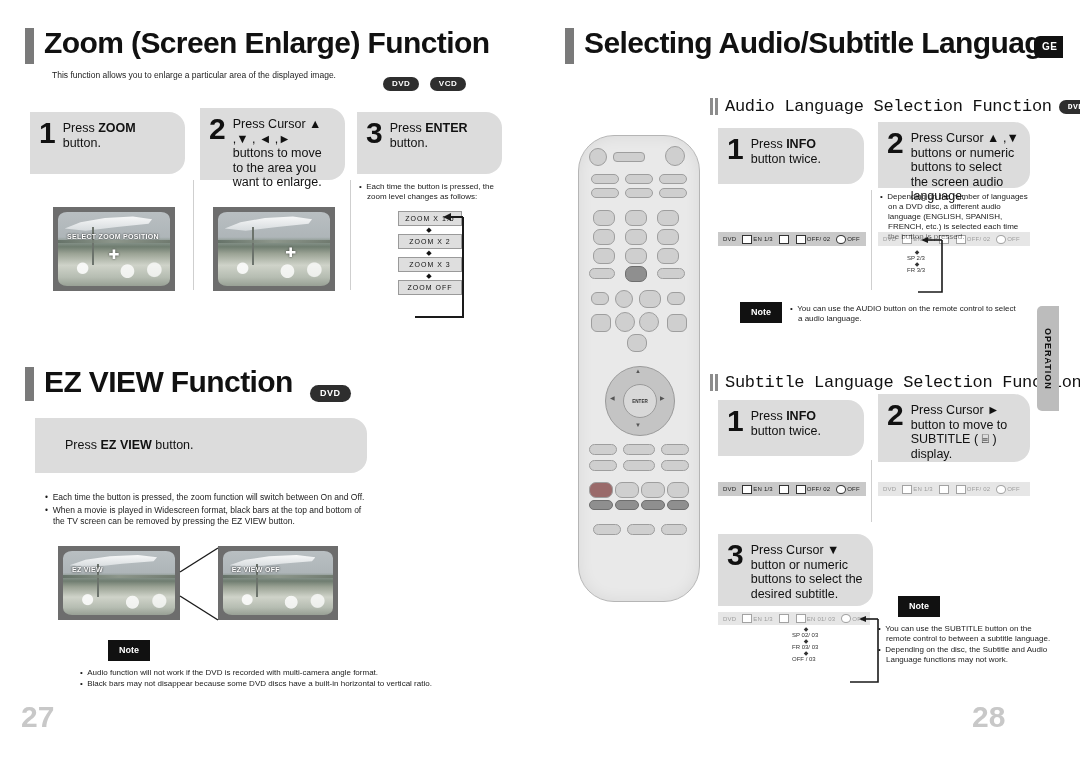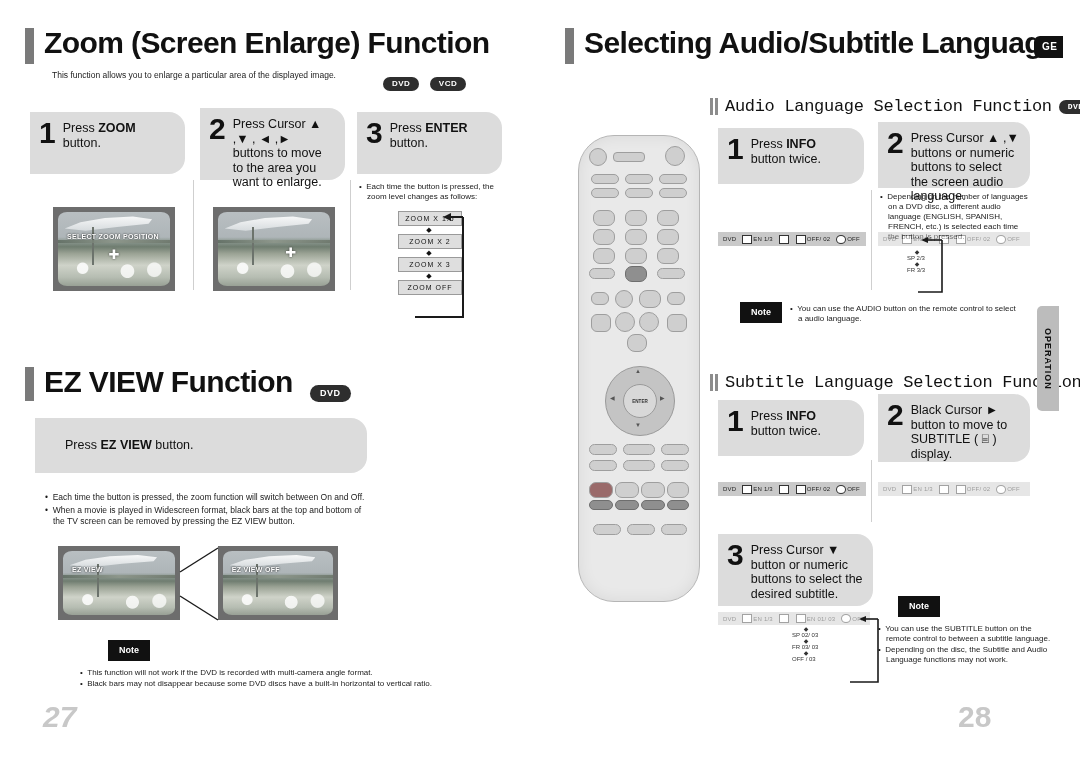--- a/index.html
+++ b/index.html
@@ -219,25 +219,25 @@
   </div>
   <svg class="connector" style="left:178px;top:546px;width:42px;height:76px;" viewBox="0 0 42 76">
     <path d="M2,26 L40,2" stroke="#1a1a1a" stroke-width="1.4" fill="none"></path>
     <path d="M2,50 L40,74" stroke="#1a1a1a" stroke-width="1.4" fill="none"></path>
   </svg>
 
   <div class="noteblk" style="left:88px;top:640px;">
     <div class="notebadge">Note</div>
   </div>
   <div class="notetxt" style="position:absolute;left:80px;top:666px;width:410px;">
-    <p>This function will not work if the DVD is recorded with multi-camera angle format.</p>
+    <p>Audio function will not work if the DVD is recorded with multi-camera angle format.</p>
     <p>Black bars may not disappear because some DVD discs have a built-in horizontal to vertical ratio.</p>
   </div>
 
-  <div class="pgnum" style="left:43px;top:700px;font-style:italic;">27</div>
+  <div class="pgnum" style="left:21px;top:700px;">27</div>
 </div>
 
 <div class="page page-right">
 
   <div class="h1wrap" style="left:25px;top:28px;height:36px;">
     <div class="h1bar" style="height:36px;"></div>
     <div class="h1">Selecting Audio/Subtitle Language</div>
   </div>
   <div style="position:absolute;left:494px;top:36px;background:#111;color:#fff;font-size:10px;
               font-weight:bold;padding:5px 6px 6px 8px;border-radius:6px 0 0 6px;letter-spacing:.5px;">GE</div>
@@ -341,21 +341,21 @@
   </div>
 
   <div class="step" style="left:178px;top:400px;width:146px;height:56px;">
     <div class="num">1</div>
     <div class="txt">
       <span>Press </span><b>INFO</b><span> button twice.</span>
     </div>
   </div>
   <div class="step" style="left:338px;top:394px;width:152px;height:68px;">
     <div class="num">2</div>
-    <div class="txt">Black Cursor ► button to move to SUBTITLE ( ⌸ ) display.</div>
+    <div class="txt">Press Cursor ► button to move to SUBTITLE ( ⌸ ) display.</div>
   </div>
 
   <div class="divider" style="left:331px;top:460px;width:1px;height:62px;"></div>
 
   <div class="osdbar" style="left:178px;top:482px;width:148px;height:14px;">
     <span>DVD</span>
     <span class="grp">
         <i class="ic"></i>
         <span>EN 1/3</span>
       </span>
@@ -441,21 +441,21 @@
   </div>
   <div class="notetxt" style="position:absolute;left:338px;top:622px;width:180px;">
     <p>You can use the SUBTITLE button on the remote control to between a subtitle language.</p>
     <p>Depending on the disc, the Subtitle and Audio Language functions may not work.</p>
   </div>
 
   <div class="sidetab" style="left:497px;top:306px;width:22px;height:105px;">
     <span>OPERATION</span>
   </div>
 
-  <div class="pgnum" style="left:418px;top:700px;">28</div>
+  <div class="pgnum" style="left:432px;top:700px;">28</div>
 </div>
 
 <div class="remote" style="left:578px;top:135px;width:120px;height:465px;">
   <div class="rbtn rnd" style="left:10px;top:12px;width:16px;height:16px;"></div>
   <div class="rbtn" style="left:34px;top:16px;width:30px;height:8px;border-radius:4px;"></div>
   <div class="rbtn rnd" style="left:86px;top:10px;width:18px;height:18px;"></div>
 
   <div class="rbtn" style="left:12px;top:38px;width:26px;height:8px;"></div>
   <div class="rbtn" style="left:46px;top:38px;width:26px;height:8px;"></div>
   <div class="rbtn" style="left:80px;top:38px;width:26px;height:8px;"></div>

